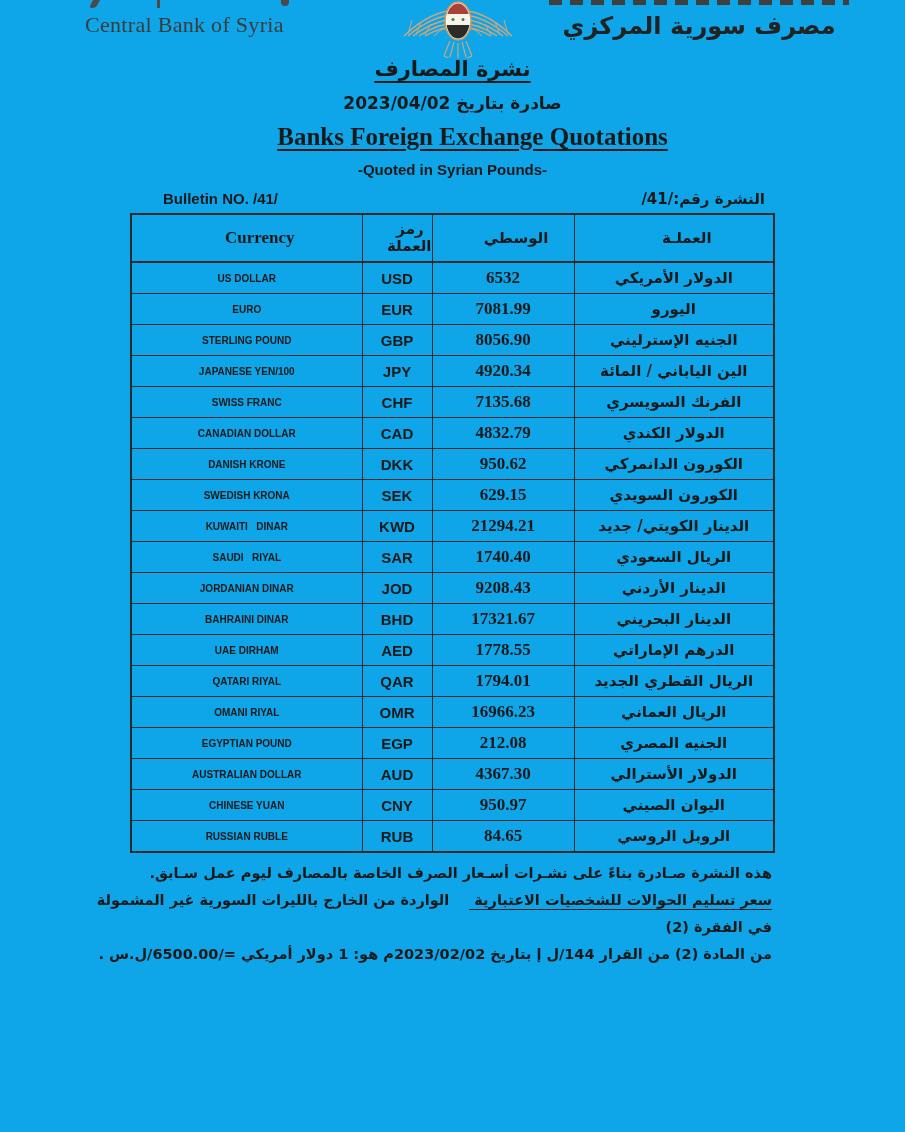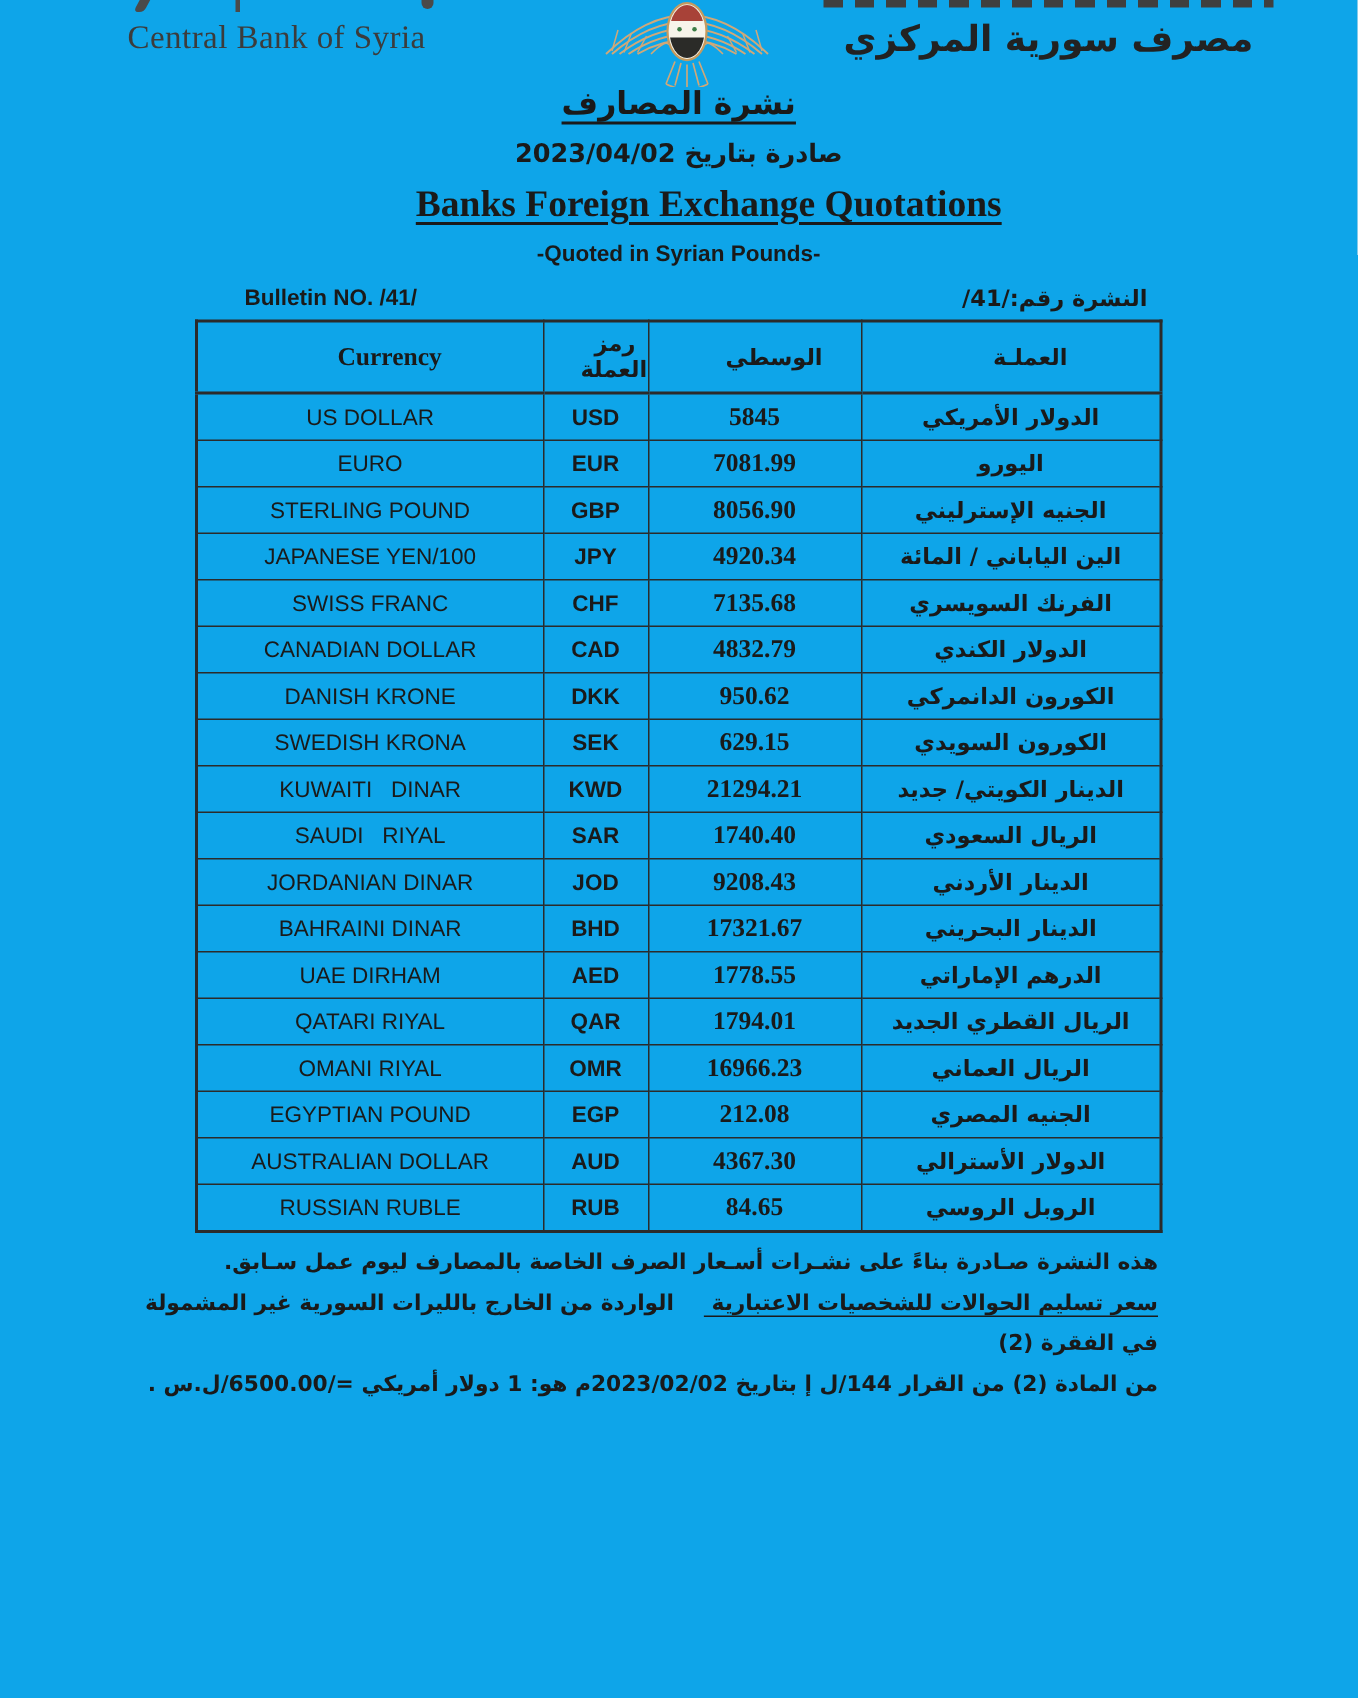--- a/index.html
+++ b/index.html
@@ -52,21 +52,21 @@
   }
   table.fx, table.fx th, table.fx td{border:1px solid #2b2b2b;}
   table.fx{border-width:2px;}
   table.fx thead th{border-bottom-width:2px;padding-left:26px;}
   col.c1{width:231px;}col.c2{width:70px;}col.c3{width:142px;}col.c4{width:200px;}
   th,td{text-align:center;vertical-align:middle;padding:0;}
   thead th{height:46px;}
   tbody td{height:30px;}
   .h-currency{font-family:"Liberation Serif", serif;font-weight:bold;font-size:17px;}
   .h-ar{font-weight:bold;font-size:15px;line-height:17px;}
-  .c-name{font-weight:normal;font-size:15px;white-space:pre;margin-left:45px;}
+  .c-name{font-weight:bold;font-size:10px;white-space:pre;margin-left:45px;}
   .c-code{font-weight:bold;font-size:15px;}
   .c-val{font-family:"Liberation Serif", serif;font-weight:bold;font-size:17px;}
   .c-ar{font-weight:bold;font-size:15px;}
   
   .footer{
     margin:7px 133px 0 88px;direction:rtl;text-align:right;
     font-family:"DejaVu Sans", sans-serif;font-weight:bold;font-size:14.5px;line-height:27px;
   }
   .footer p{margin:0;}
   .u{text-decoration:underline;text-underline-offset:4px;padding-left:20px;}
@@ -156,21 +156,21 @@
           <span>العملة</span>
         </th>
         <th class="h-ar ar">الوسطي</th>
         <th class="h-ar ar">العملـة</th>
       </tr>
     </thead>
     <tbody id="fx-body">
     <tr>
       <td class="c-name">US DOLLAR</td>
       <td class="c-code">USD</td>
-      <td class="c-val">5845</td>
+      <td class="c-val">6532</td>
       <td class="c-ar ar">الدولار الأمريكي</td>
     </tr>
 
     <tr>
       <td class="c-name">EURO</td>
       <td class="c-code">EUR</td>
       <td class="c-val">7081.99</td>
       <td class="c-ar ar">اليورو</td>
     </tr>
 
@@ -273,20 +273,26 @@
       <td class="c-ar ar">الجنيه المصري</td>
     </tr>
 
     <tr>
       <td class="c-name">AUSTRALIAN DOLLAR</td>
       <td class="c-code">AUD</td>
       <td class="c-val">4367.30</td>
       <td class="c-ar ar">الدولار الأسترالي</td>
     </tr>
 
+    <tr>
+      <td class="c-name">CHINESE YUAN</td>
+      <td class="c-code">CNY</td>
+      <td class="c-val">950.97</td>
+      <td class="c-ar ar">اليوان الصيني</td>
+    </tr>
 
     <tr>
       <td class="c-name">RUSSIAN RUBLE</td>
       <td class="c-code">RUB</td>
       <td class="c-val">84.65</td>
       <td class="c-ar ar">الروبل الروسي</td>
     </tr>
   </tbody>
   </table>
 

